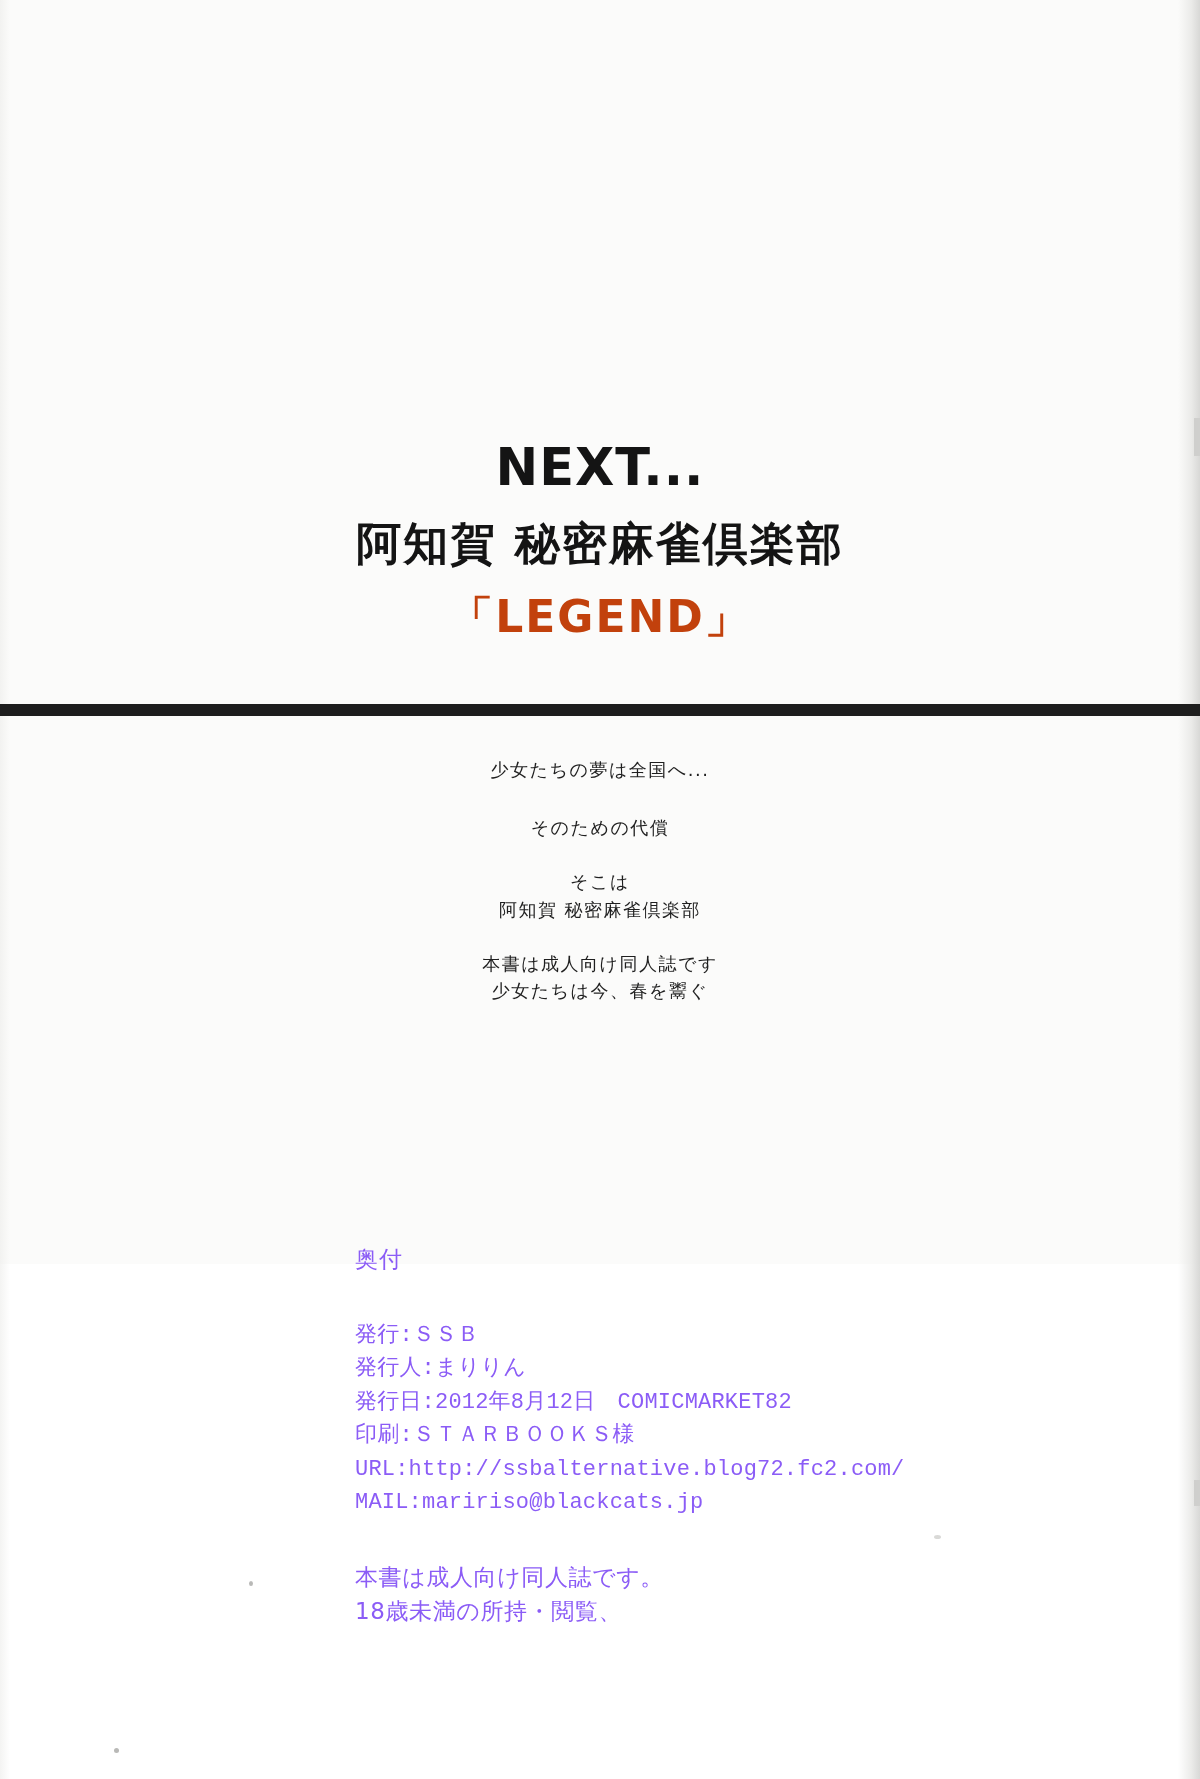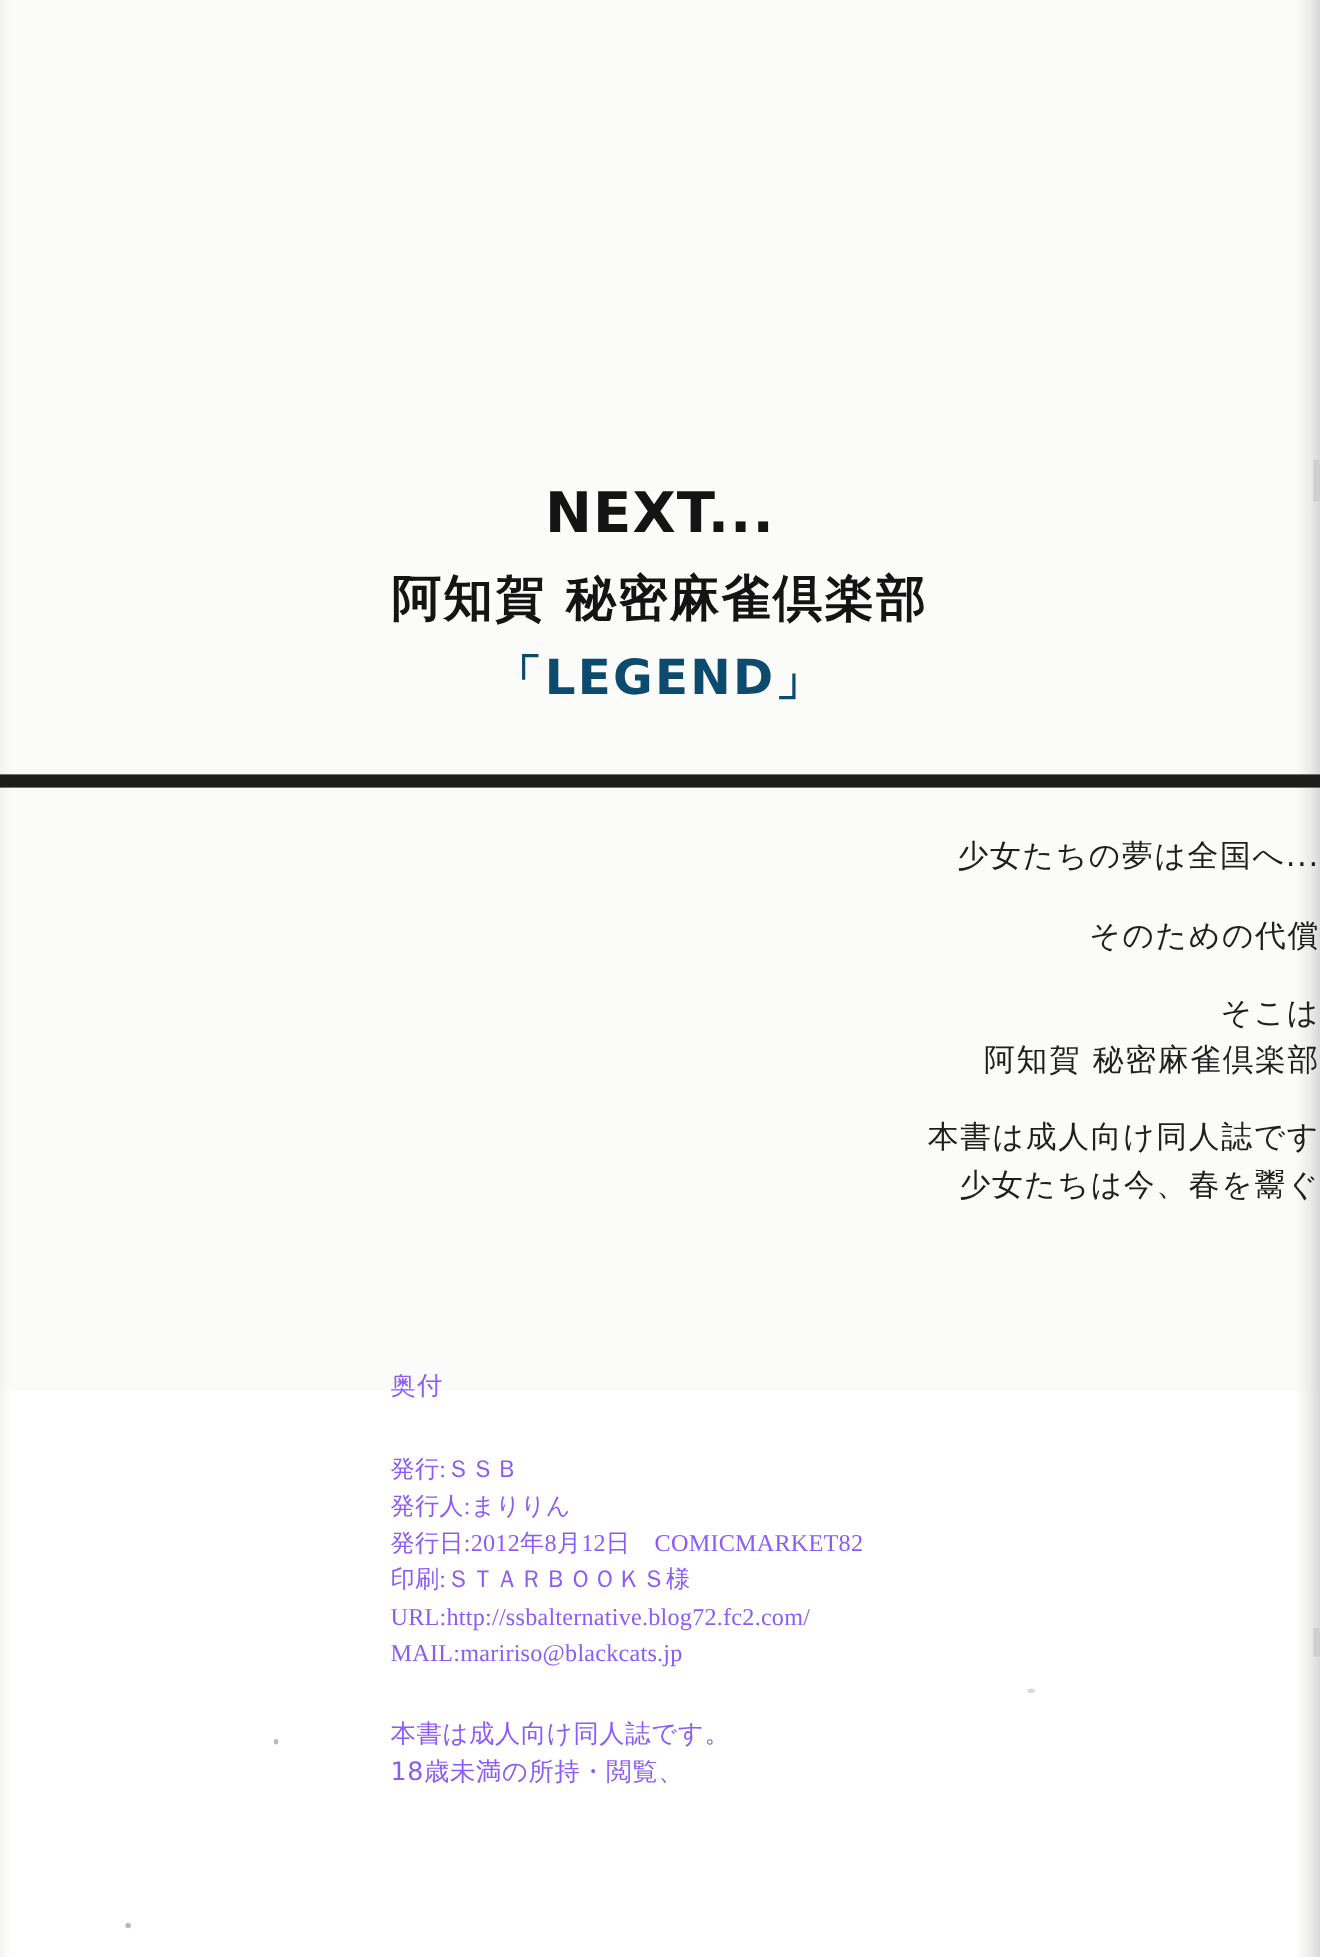--- a/index.html
+++ b/index.html
@@ -82,21 +82,21 @@
     letter-spacing: 2px;
     line-height: 1.15;
     color: #141414;
   }
   .title-legend {
     margin-top: 22px;
     font-size: 44px;
     font-weight: bold;
     letter-spacing: 2px;
     line-height: 1.15;
-    color: #0c4a6e;
+    color: #c2410c;
   }
 
   
   .rule {
     position: absolute;
     left: 0;
     top: 704px;
     width: 1200px;
     height: 12px;
     background: #1d1d1d;
@@ -106,44 +106,43 @@
   .poem {
     position: absolute;
     left: 0;
     top: 756px;
     width: 1200px;
     text-align: center;
     color: #1f1f1f;
   }
   .poem p {
     margin: 0;
-    font-size: 28px;
+    font-size: 18px;
     line-height: 1.55;
     letter-spacing: 1.5px;
     font-weight: 500;
-    text-align: right;
   }
   .poem .gap-lg { height: 30px; }
   .poem .gap-md { height: 26px; }
 
   
   .colophon {
     position: absolute;
     left: 355px;
     top: 1244px;
     width: 760px;
     color: #8b5cf6;
   }
   .colophon-heading {
     font-size: 23px;
     letter-spacing: 1px;
     margin-bottom: 44px;
   }
   .colophon-list {
-    font-family: Liberation Serif, serif;
+    font-family: Liberation Mono, monospace;
     font-size: 22px;
     line-height: 1.52;
     letter-spacing: 0.2px;
   }
   .colophon-list .line { white-space: pre; }
   .notice {
     margin-top: 40px;
     font-size: 23px;
     line-height: 1.5;
     letter-spacing: 0.6px;

